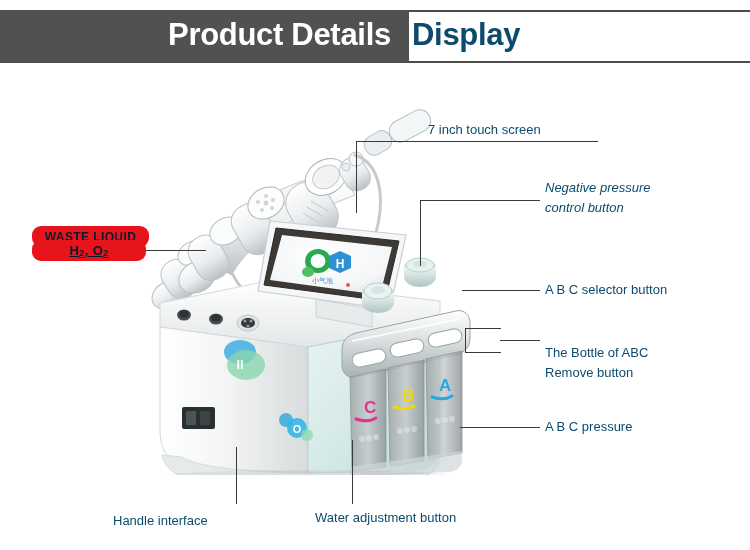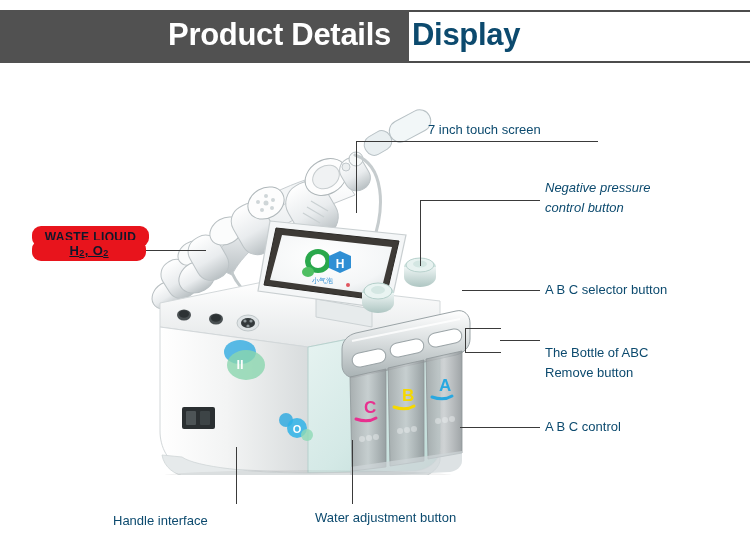--- a/index.html
+++ b/index.html
@@ -367,17 +367,17 @@
   <div class="badge badge-gas">
     H<sub>2</sub> , O<sub>2</sub>
   </div>
 
   <div class="callout cl-touch">7 inch touch screen</div>
   <div class="callout cl-negative">Negative pressure
 control button</div>
   <div class="callout cl-selector">A B C selector button</div>
   <div class="callout cl-bottleabc">The Bottle of ABC
 Remove button</div>
-  <div class="callout cl-bottles">A B C control</div>
+  <div class="callout cl-bottles">A B C pressure</div>
   <div class="callout cl-handle">Handle interface</div>
   <div class="callout cl-water">Water adjustment button</div>
 
 </div>
 
 </body></html>

